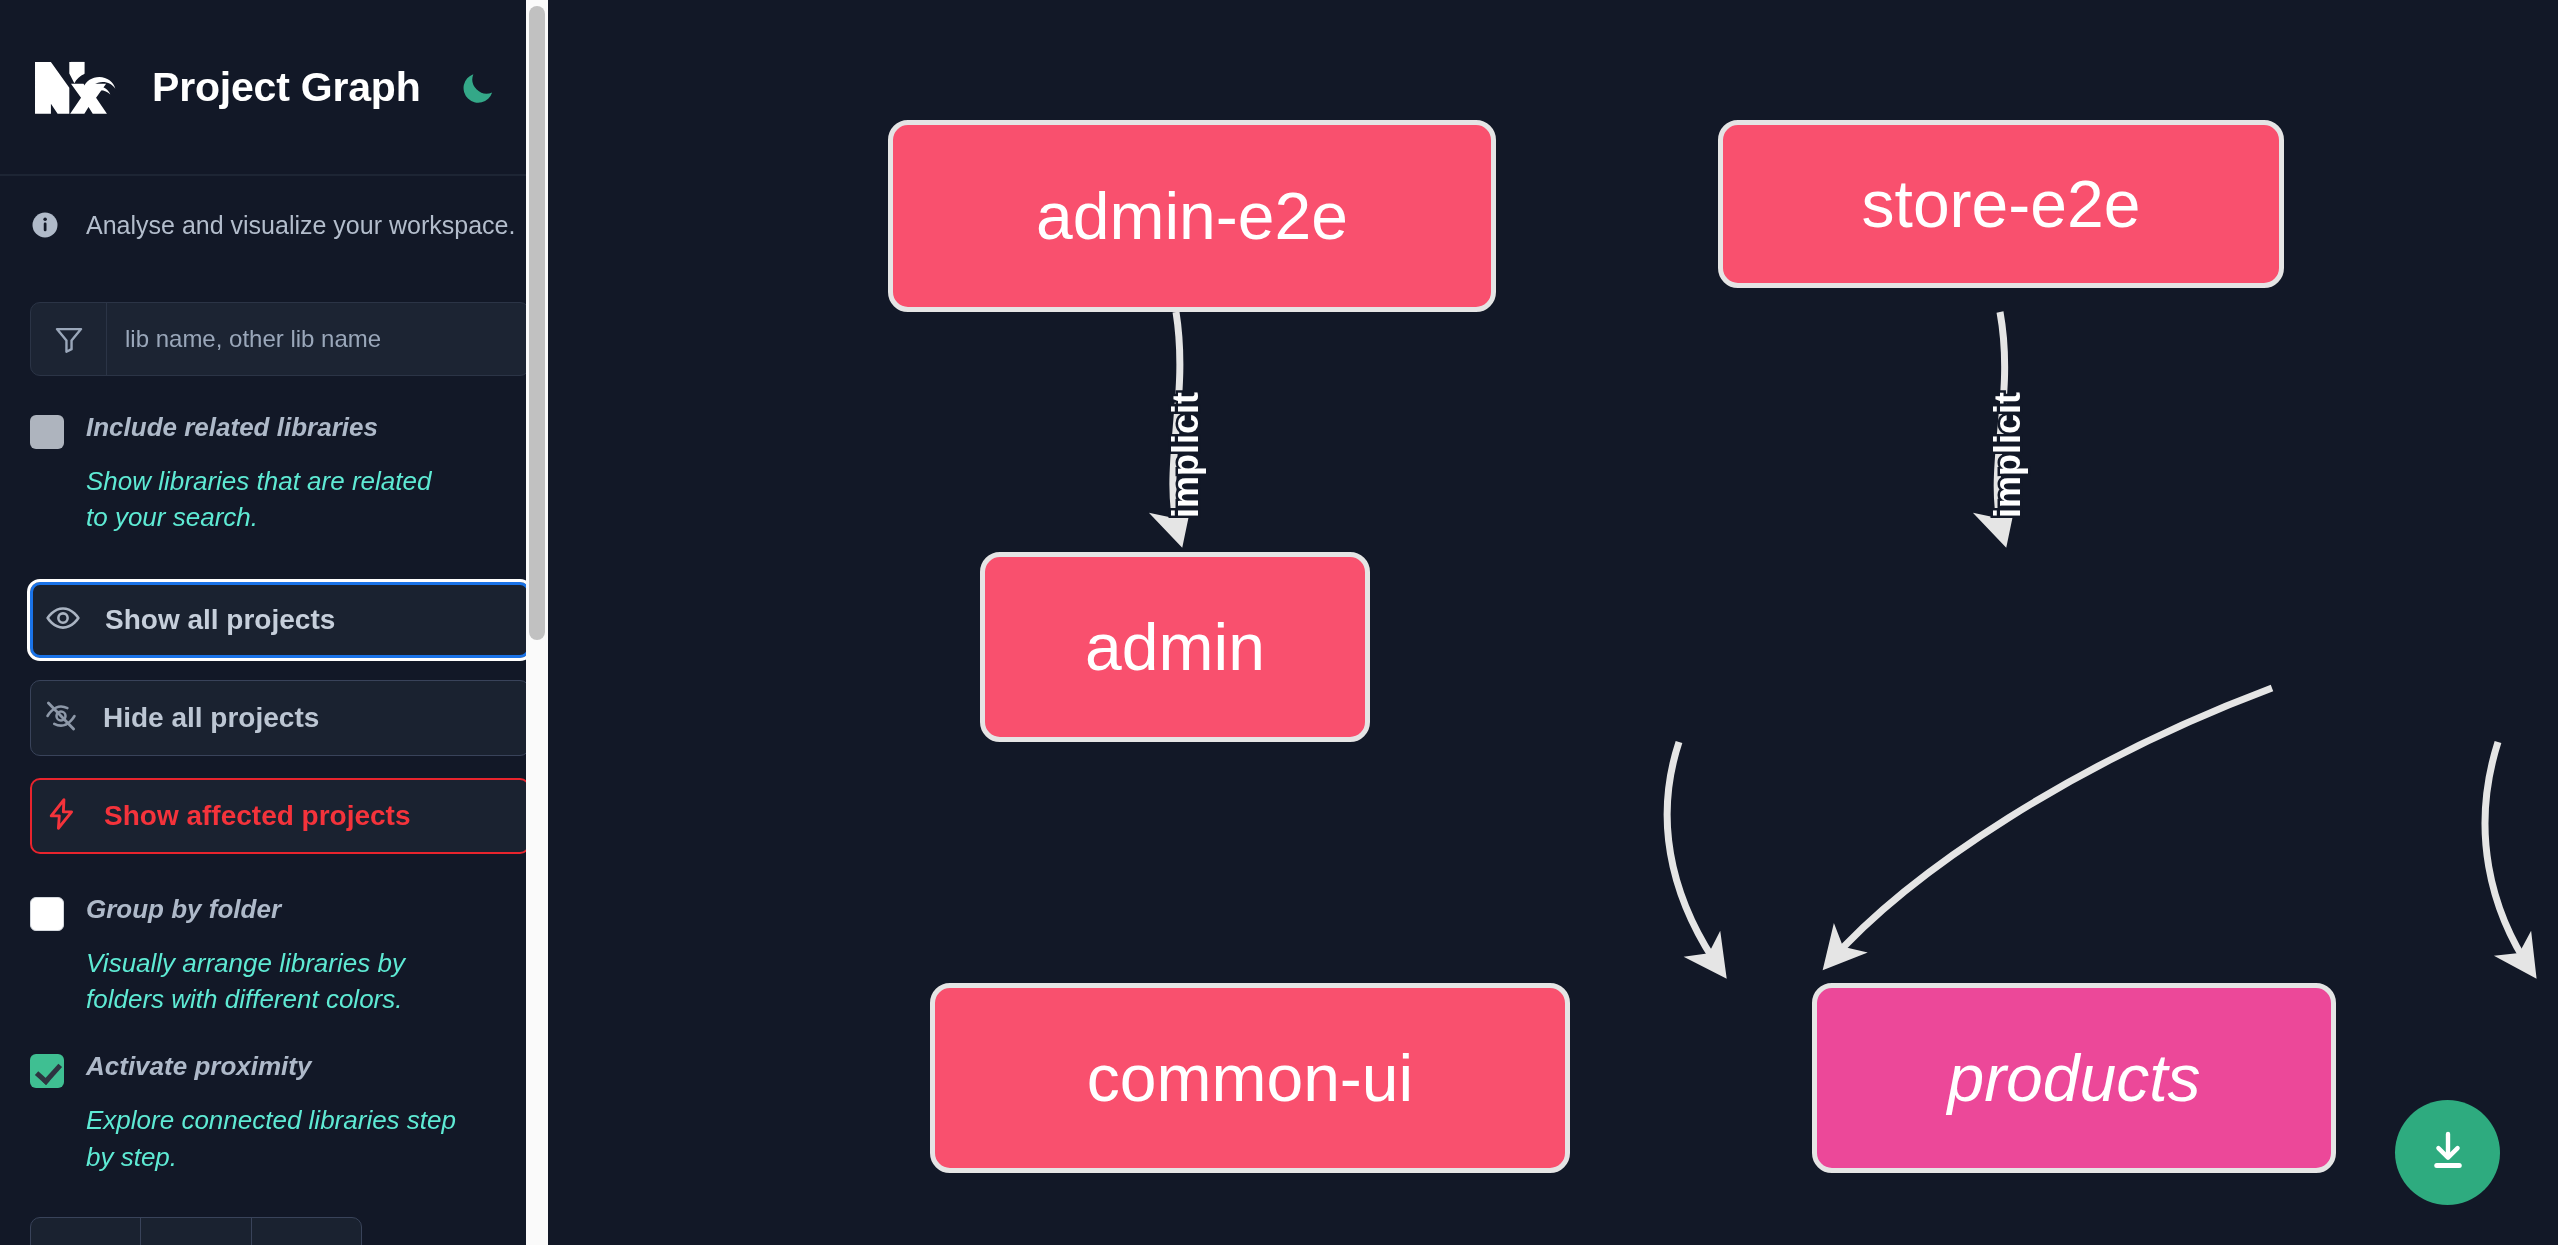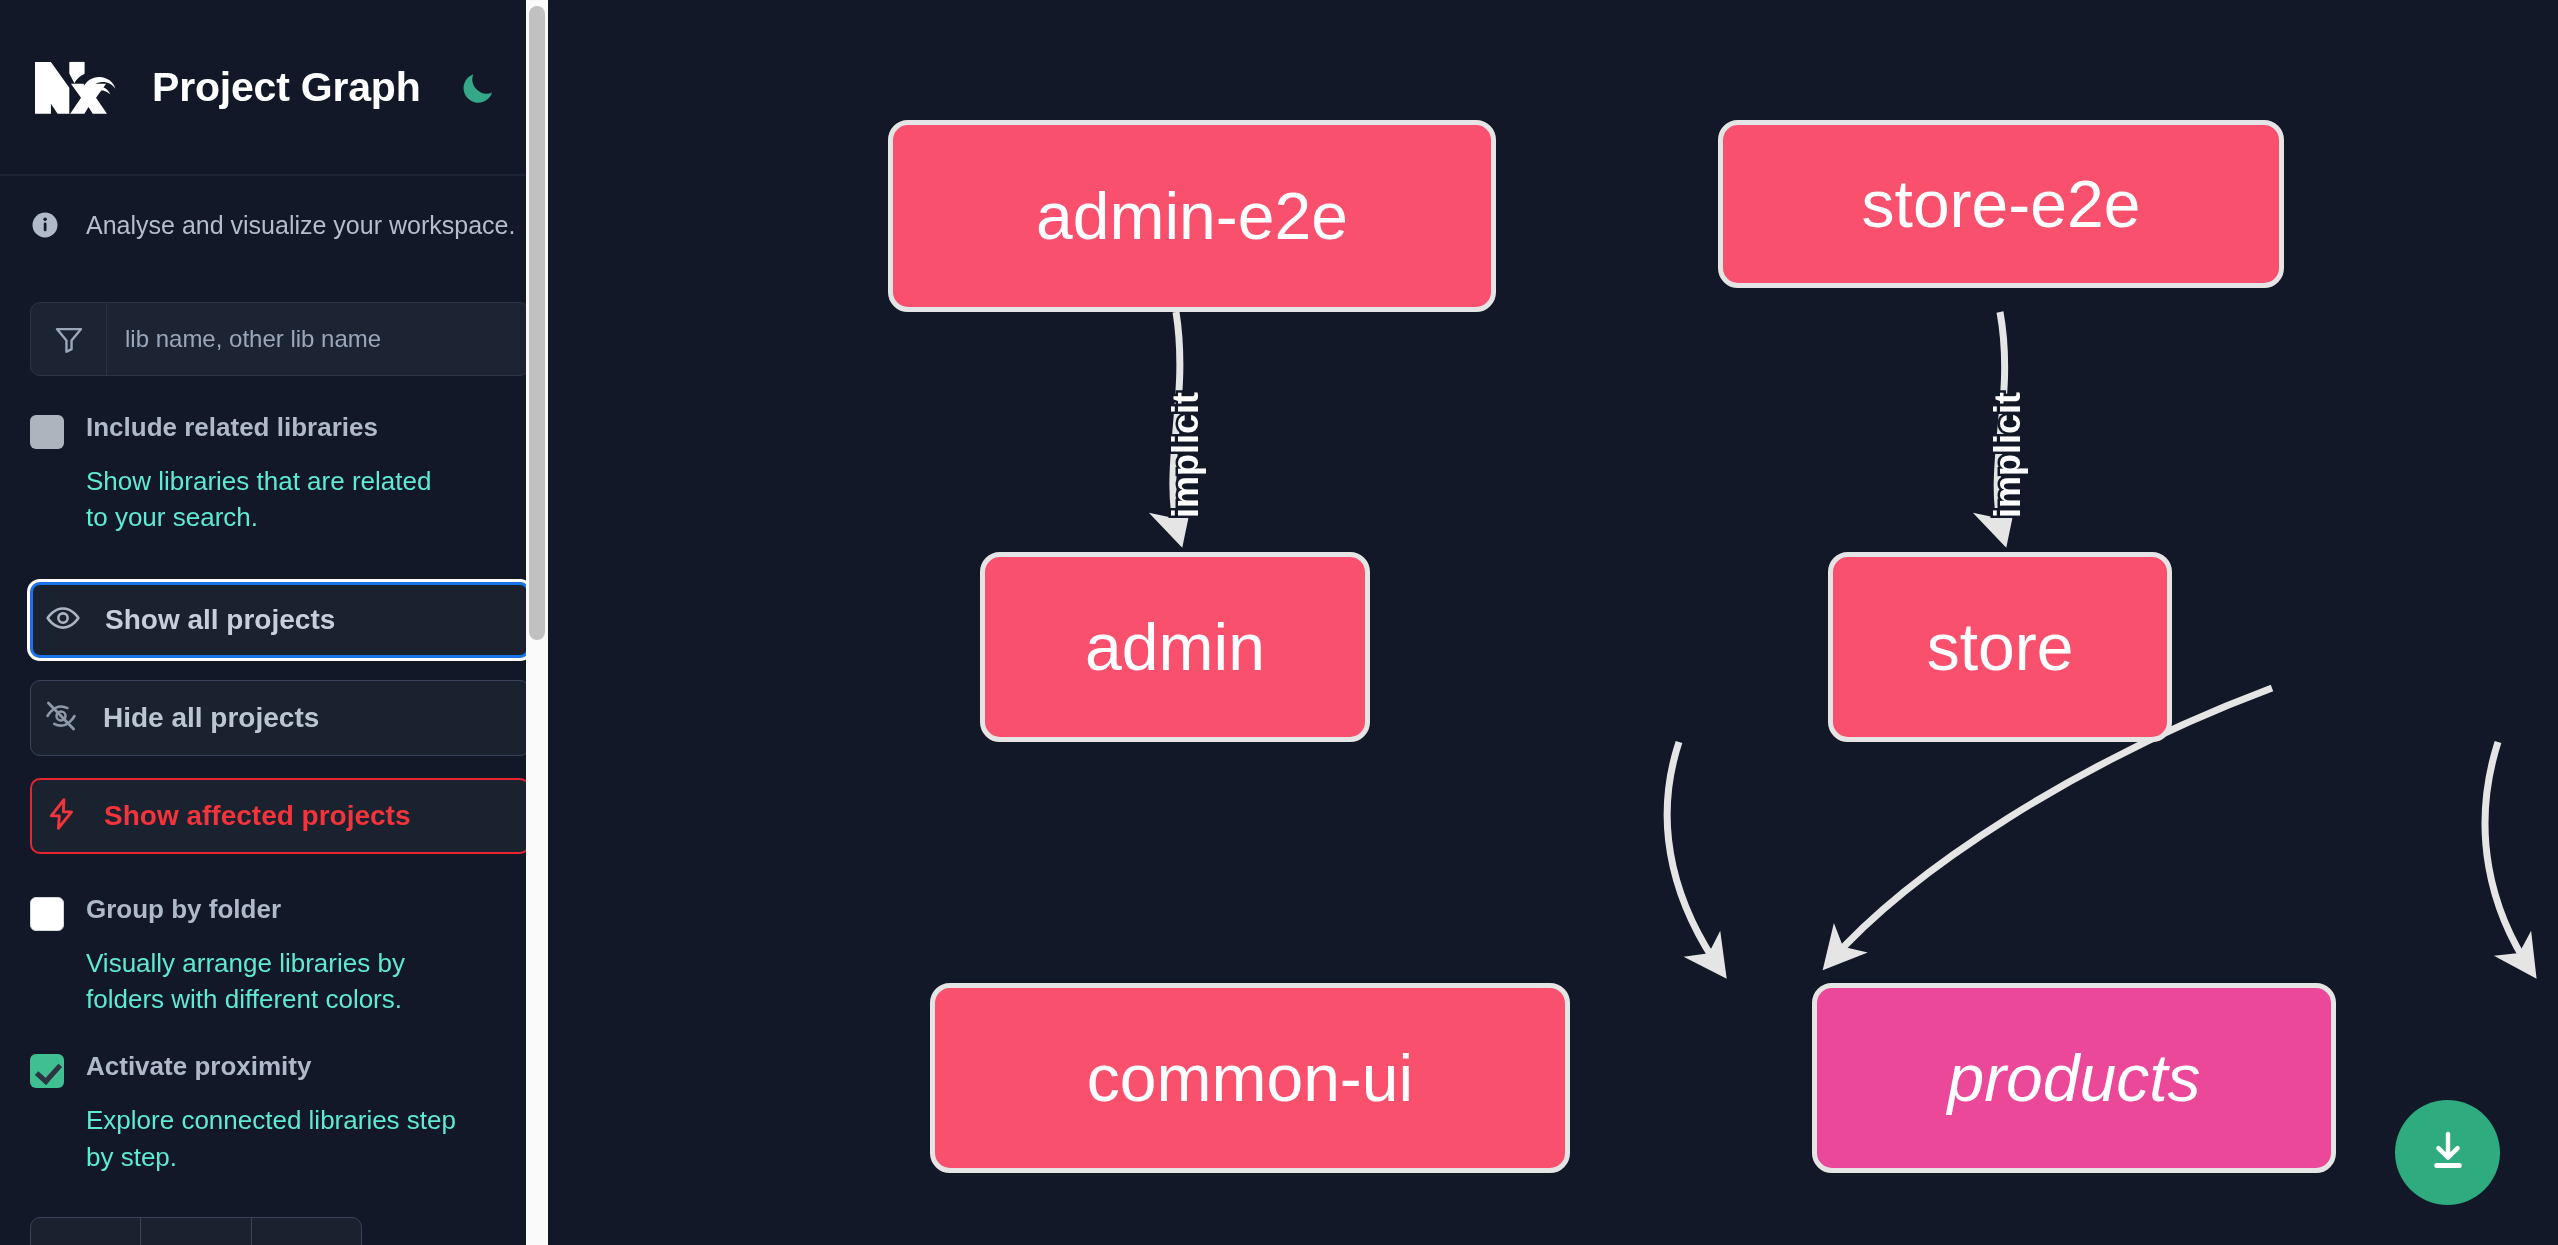--- a/index.html
+++ b/index.html
@@ -144,21 +144,21 @@
   .cb.green::after {
     content: "";
     position: absolute;
     left: 11px; top: 5px;
     width: 10px; height: 19px;
     border: solid #2d3340;
     border-width: 0 5px 5px 0;
     transform: rotate(42deg);
   }
 
-  .check-text { margin-left: 22px; }
+  .check-text { margin-left: 22px; font-style: italic; }
   .check-title {
     font-size: 26px;
     font-weight: 700;
     color: #aeb9c9;
     line-height: 1.38;
   }
   .check-desc {
     font-size: 26px;
     color: #5eead4;
     line-height: 1.4;
@@ -441,23 +441,20 @@
     </div>
 
     <div class="node pink" style="left:1158px; top:120px;  width:566px; height:168px;">
       <span class="node-label">store-e2e</span>
     </div>
 
     <div class="node pink" style="left:420px;  top:552px;  width:390px; height:190px;">
       <span class="node-label">admin</span>
     </div>
 
-    <div class="node pink" style="left:1268px; top:552px;  width:344px; height:190px;">
-      <span class="node-label">store</span>
-    </div>
 
     <div class="node pink" style="left:370px;  top:983px;  width:640px; height:190px;">
       <span class="node-label">common-ui</span>
     </div>
 
     <div class="node gray" style="left:1252px; top:983px;  width:524px; height:190px;">
       <span class="node-label">products</span>
     </div>
 
     <div class="fab">

